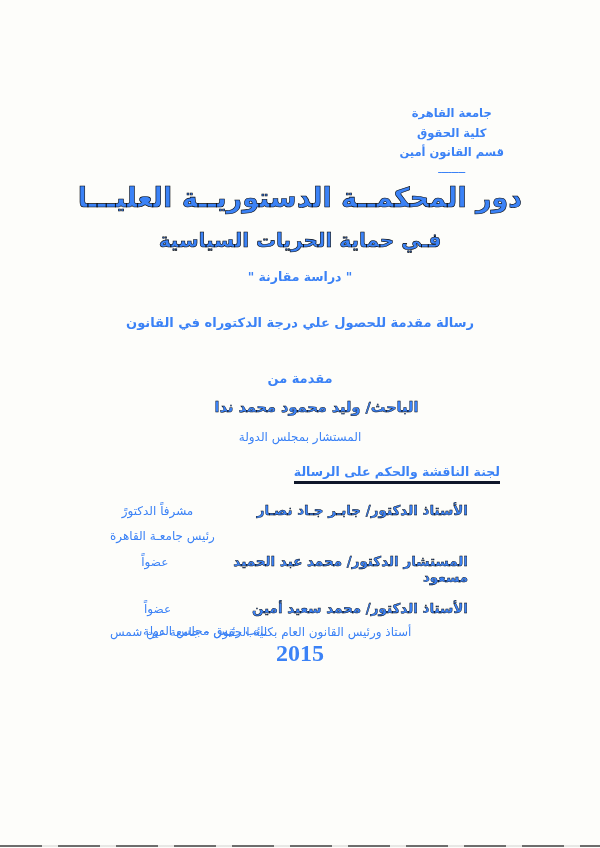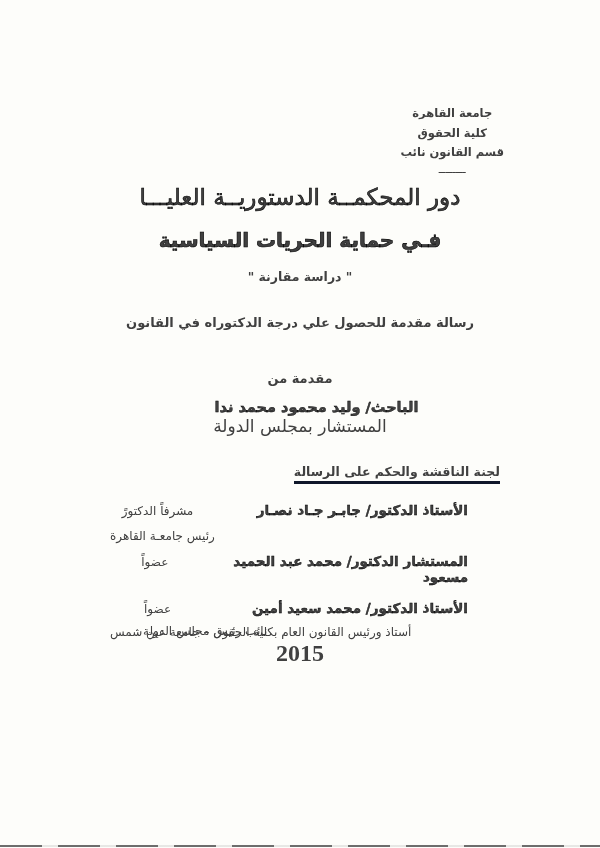--- a/index.html
+++ b/index.html
@@ -1,37 +1,37 @@
 <!DOCTYPE html>
 <html lang="ar" dir="rtl"><head>
 <meta charset="utf-8">
 <style>
   html,body{margin:0;padding:0;}
   body{width:600px;height:848px;background:#fdfdfa;}
   .page{
     position:relative;width:600px;height:848px;overflow:hidden;
-    background:#fdfdfa;color:#404040;direction:rtl;
+    background:#fdfdfa;color:#3b82f6;direction:rtl;
     font-family:"DejaVu Sans",sans-serif;
   }
   .center{left:0;right:0;text-align:center;}
   .abs{position:absolute;}
 
   .header{top:104px;right:96px;text-align:center;font-weight:bold;
           font-size:11.5px;line-height:19.5px;}
   .header .dashes{font-weight:normal;line-height:12px;letter-spacing:-1px;}
 
-  .title-l1{top:184px;font-size:23px;font-weight:normal;-webkit-text-stroke:.6px #000;line-height:27px;}
+  .title-l1{top:184px;font-size:27px;font-weight:bold;-webkit-text-stroke:.6px #000;line-height:27px;}
   .title-l2{top:227px;font-size:20px;font-weight:bold;-webkit-text-stroke:.6px #000;line-height:27px;}
   .subtitle{top:268px;font-size:12.5px;font-weight:bold;line-height:18px;}
 
   .thesis-line{top:315px;font-size:13px;font-weight:bold;}
   .submitted{top:371px;font-size:13px;font-weight:bold;}
 
   .researcher-name{top:399px;font-size:14.5px;font-weight:bold;margin-left:33px;-webkit-text-stroke:.4px #000;}
-  .researcher-title{top:416px;font-size:17px;}
+  .researcher-title{top:430px;font-size:12px;}
 
   .committee-heading{top:464px;right:100px;font-size:12.5px;font-weight:bold;
     border-bottom:3px solid #0f172a;padding-bottom:2px;}
 
   .committee-row{left:110px;right:132px;display:flex;flex-direction:row;
     justify-content:space-between;align-items:baseline;}
   .committee-name{font-size:13.5px;font-weight:bold;text-align:right;-webkit-text-stroke:.4px #000;}
   .committee-role{font-size:12px;width:95px;text-align:center;order:2;}
   .committee-pos{left:110px;right:132px;text-align:left;font-size:12px;direction:rtl;}
   .committee-pos span{direction:rtl;unicode-bidi:plaintext;}
@@ -46,21 +46,21 @@
     background:repeating-linear-gradient(90deg,#3d3d3d 0 42px,rgba(61,61,61,.15) 42px 58px);}
 </style>
 </head>
 <body>
 
 <div class="page">
 
   <div class="abs header">
     <div>جامعة القاهرة</div>
     <div>كلية الحقوق</div>
-    <div>قسم القانون نائب</div>
+    <div>قسم القانون أمين</div>
     <div class="dashes">ــــــــ</div>
   </div>
 
   <div class="abs center title-l1">دور المحكمــة الدستوريــة العليـــا</div>
   <div class="abs center title-l2">فـي حماية الحريات السياسية</div>
   <div class="abs center subtitle">" دراسة مقارنة "</div>
 
   <div class="abs center thesis-line">رسالة مقدمة للحصول علي درجة الدكتوراه في القانون</div>
   <div class="abs center submitted">مقدمة من</div>
 

